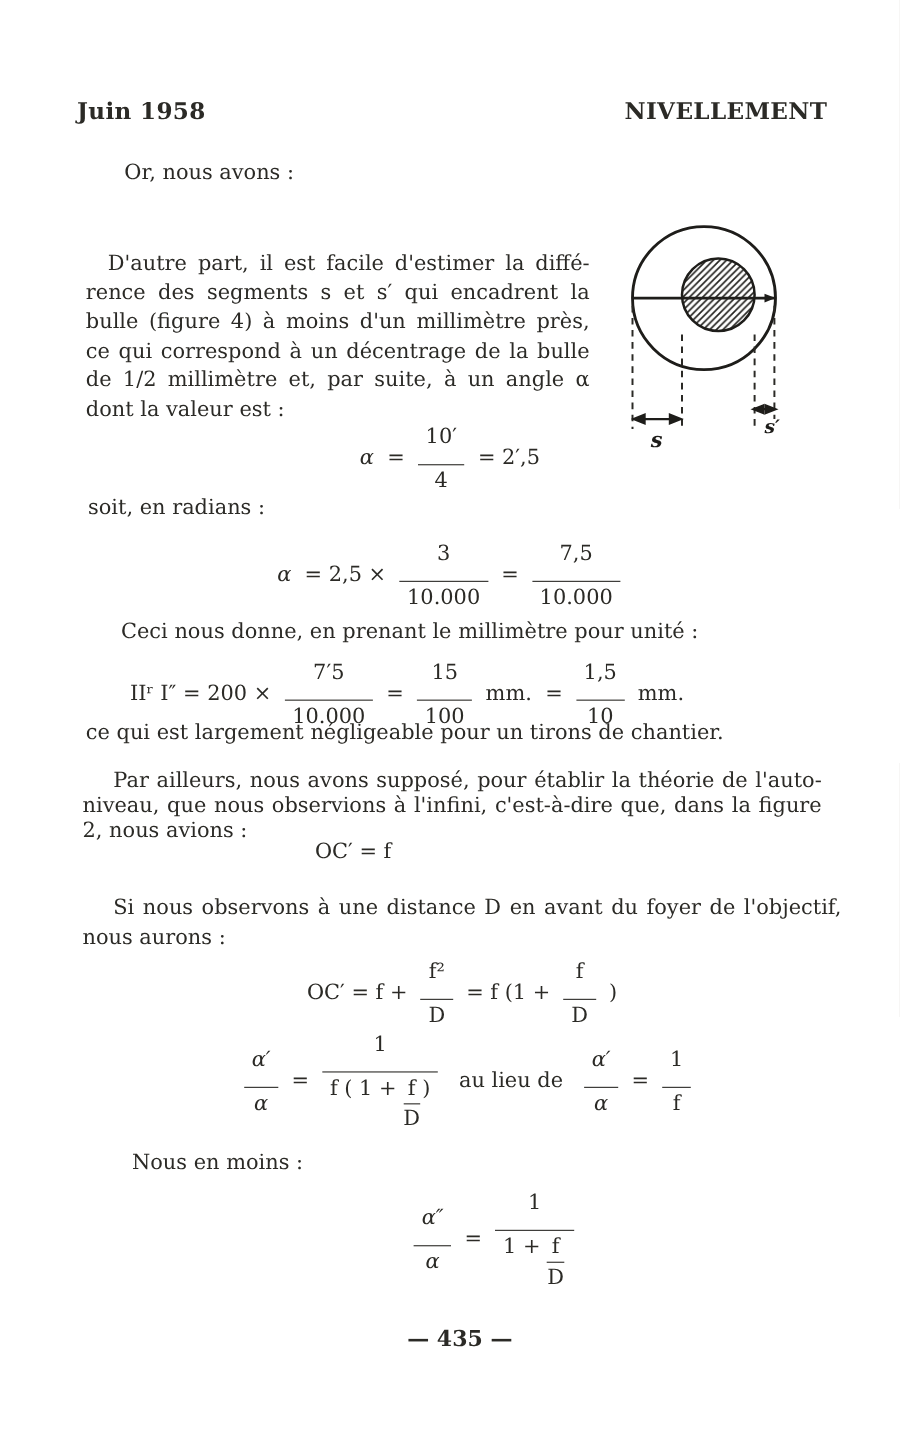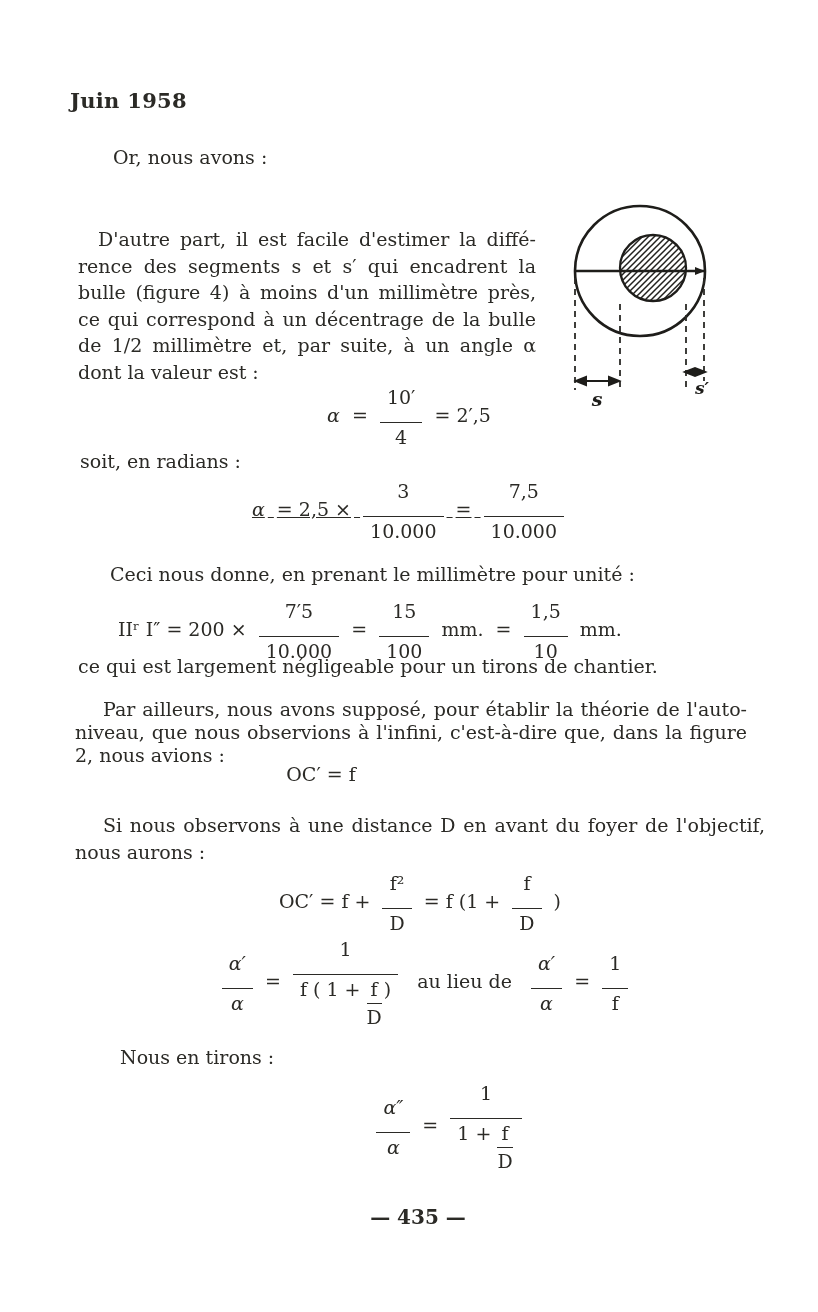--- a/index.html
+++ b/index.html
@@ -25,20 +25,21 @@
   .hang .hang-top { display:block; line-height:22px; }
   .hang .hang-bot { display:block; border-top:1.7px solid #2b2a26; margin-top:3px; padding-top:2px; }
   svg text { font-family:"DejaVu Serif","Liberation Serif",serif; }
 </style>
 </head>
 <body>
 
 <div class="page">
 
   <div class="abs hdr" style="left:70px; top:88px;">Juin 1958</div>
+  <div class="abs hdr" style="right:66px; top:88px;">NIVELLEMENT</div>
 
   <div class="abs txt" style="left:113px; top:146px;">Or, nous avons :</div>
 
   <div class="abs para" style="left:78px; top:226px; width:458px; line-height:26.5px; text-indent:20px; hyphens:manual;">D'autre part, il est facile d'estimer la diffé­rence des segments s et s′ qui encadrent la bulle (figure 4) à moins d'un millimètre près, ce qui correspond à un décentrage de la bulle de 1/2 millimètre et, par suite, à un angle α dont la valeur est :</div>
 
   <svg class="abs" style="left:555px; top:198px;" width="195" height="218" viewBox="0 0 195 218">
     <defs>
       <pattern id="hatch" width="6" height="6" patternUnits="userSpaceOnUse">
         <path d="M-1,7 L7,-1 M-1,1 L1,-1 M5,7 L7,5" stroke="#22211e" stroke-width="1.5" fill="none"></path>
       </pattern>
@@ -72,21 +73,21 @@
     <span>=</span>
     <span class="frac">
       <span class="num">10′</span>
       <span class="den">4</span>
     </span>
     <span>= 2′,5</span>
   </div>
 
   <div class="abs txt" style="left:80px; top:450px;">soit, en radians :</div>
 
-  <div class="abs formula center" style="left:0; top:480px; width:816px;text-decoration:underline;">
+  <div class="abs formula center" style="left:0; top:492px; width:816px;">
     <span class="it">α</span>
     <span>= 2,5 ×</span>
     <span class="frac">
       <span class="num">3</span>
       <span class="den">10.000</span>
     </span>
     <span>=</span>
     <span class="frac">
       <span class="num">7,5</span>
       <span class="den">10.000</span>
@@ -152,21 +153,21 @@
       <span class="num it">α′</span>
       <span class="den it">α</span>
     </span>
     <span>=</span>
     <span class="frac">
       <span class="num">1</span>
       <span class="den">f</span>
     </span>
   </div>
 
-  <div class="abs txt" style="left:120px; top:1046px;">Nous en tirons :</div>
+  <div class="abs txt" style="left:120px; top:1046px;">Nous en moins :</div>
 
   <div class="abs formula center" style="left:40px; top:1082px; width:818px;">
     <span class="frac">
       <span class="num it">α″</span>
       <span class="den it">α</span>
     </span>
     <span>=</span>
     <span class="frac">
       <span class="num">1</span>
       <span class="den"><span>1 +</span><span class="hang"><span class="hang-top">f</span><span class="hang-bot">D</span></span></span>

